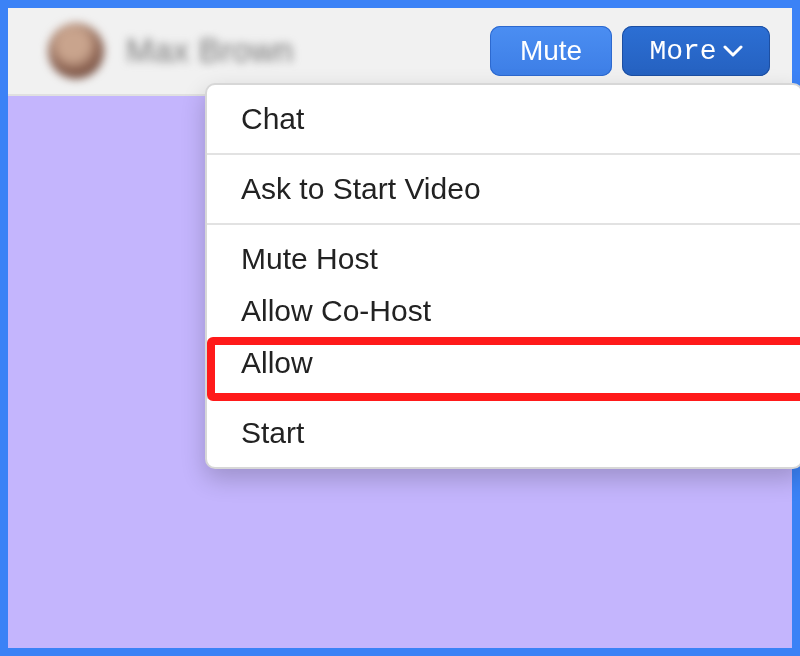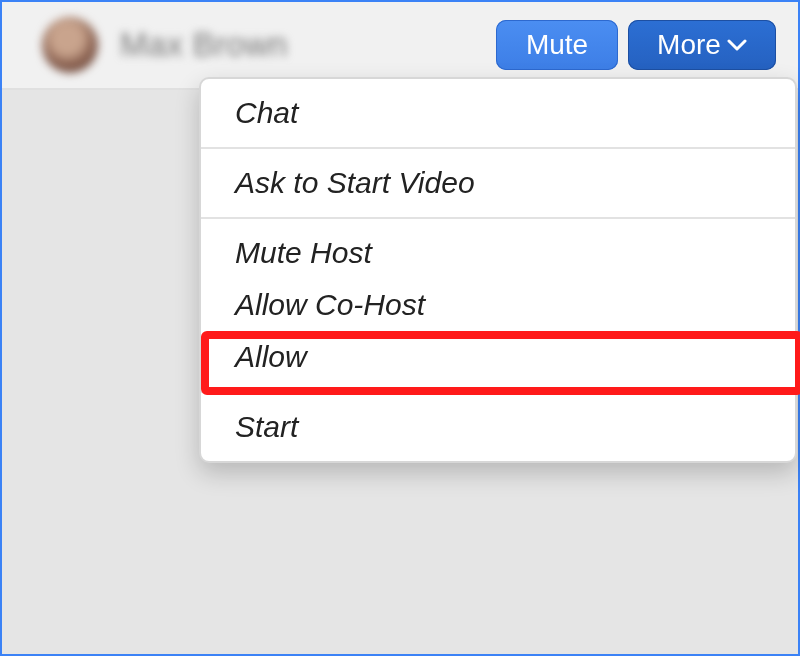--- a/index.html
+++ b/index.html
@@ -9,22 +9,22 @@
     height: 656px;
     font-family: -apple-system, "Helvetica Neue", Arial, sans-serif;
     background: #ffffff;
     overflow: hidden;
   }
   .frame {
     position: relative;
     width: 800px;
     height: 656px;
     box-sizing: border-box;
-    border: 2px solid #3b82f6;
-    background: #e5e5e5;
+    border: 8px solid #3b82f6;
+    background: #c4b5fd;
   }
 
   
   .participant-row {
     position: absolute;
     left: 0;
     right: 0;
     top: 0;
     height: 88px;
     background: #f1f1f1;
@@ -71,20 +71,21 @@
   .btn-mute {
     background: linear-gradient(#4b8ef2, #3d7ee6);
     box-shadow: inset 0 0 0 1px #2d69cf;
     min-width: 122px;
   }
   .btn-more {
     background: linear-gradient(#2c6fd4, #2561c0);
     box-shadow: inset 0 0 0 1px #1d4fa2;
     min-width: 148px;
     gap: 2px;
+    font-family: Liberation Mono, monospace;
   }
   .chevron {
     margin-left: 4px;
     display: inline-block;
   }
   .chevron svg { display:block; }
 
   
   .menu {
     position: absolute;
@@ -99,21 +100,20 @@
     color: #222;
   }
   .menu-section {
     border-top: 2px solid #e2e2e2;
   }
   .menu-section:first-child { border-top: none; }
   .menu-item {
     padding: 4px 34px 4px 34px;
     line-height: 44px;
     cursor: default;
-    font-style: italic;
   }
   
   .menu-section .menu-item:first-child { padding-top: 12px; }
   .menu-section .menu-item:last-child  { padding-bottom: 12px; }
 
   
   .highlight-box {
     position: absolute;
     border: 8px solid #ff1a1a;
     border-radius: 6px;

